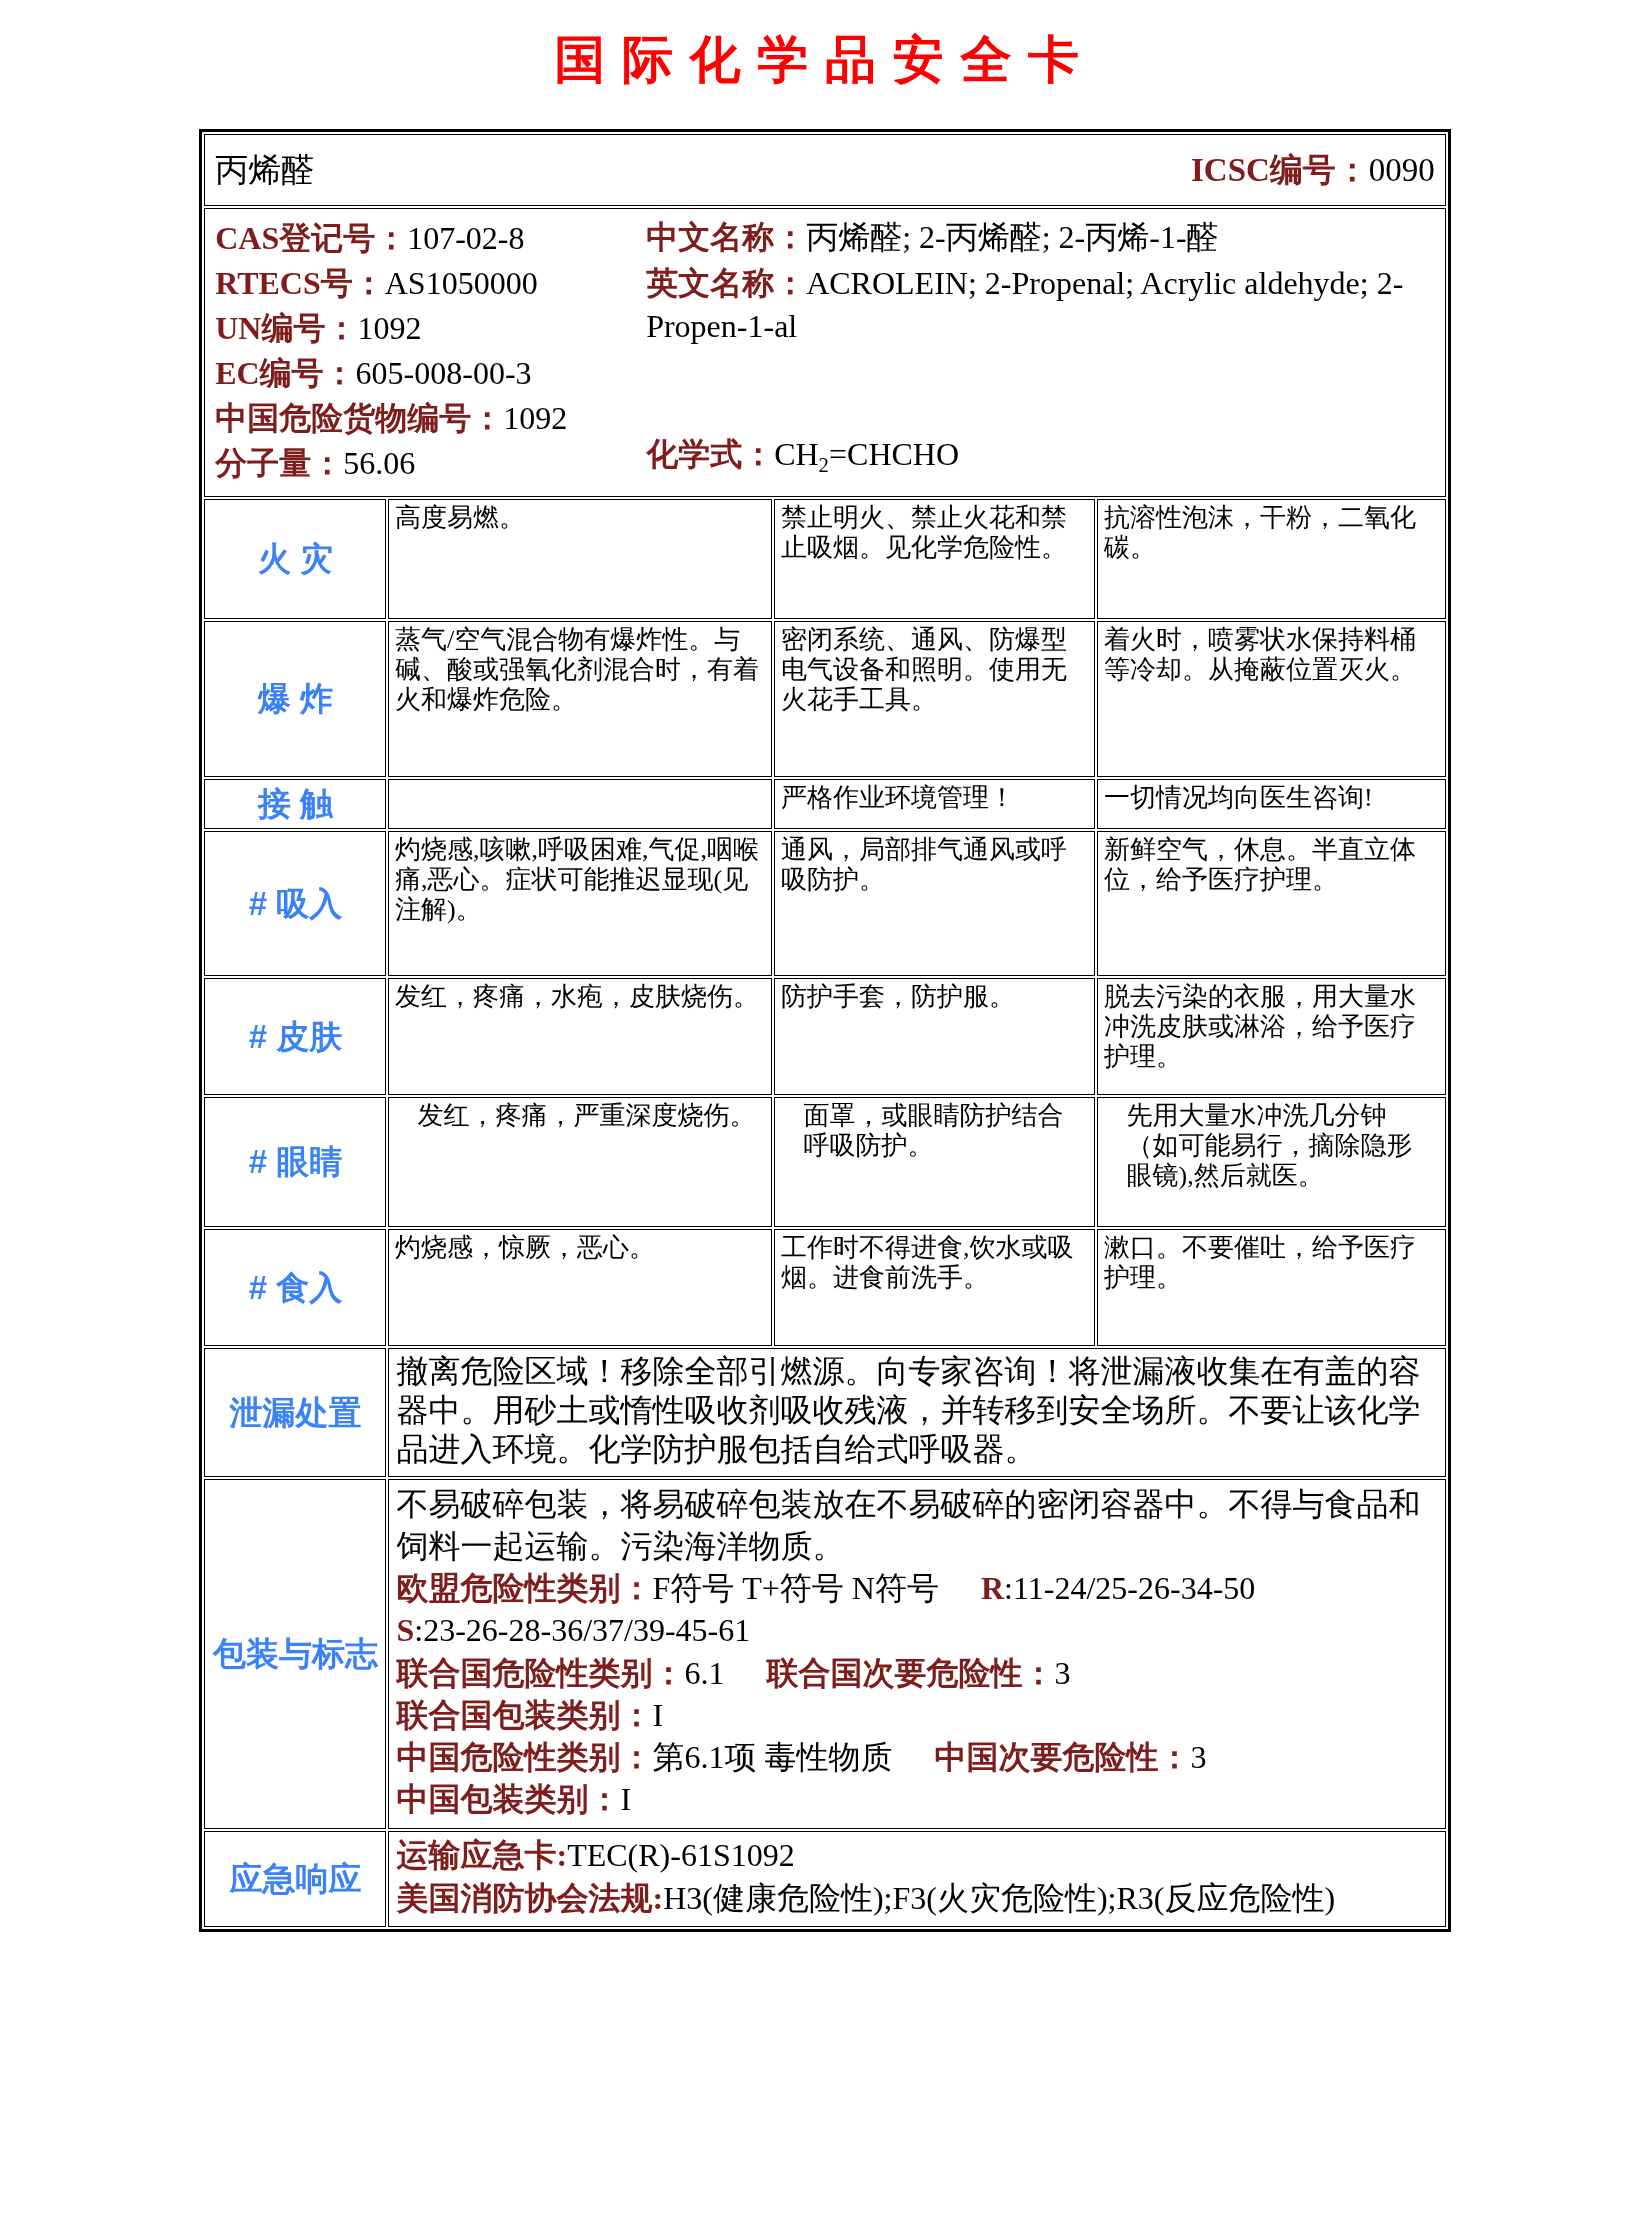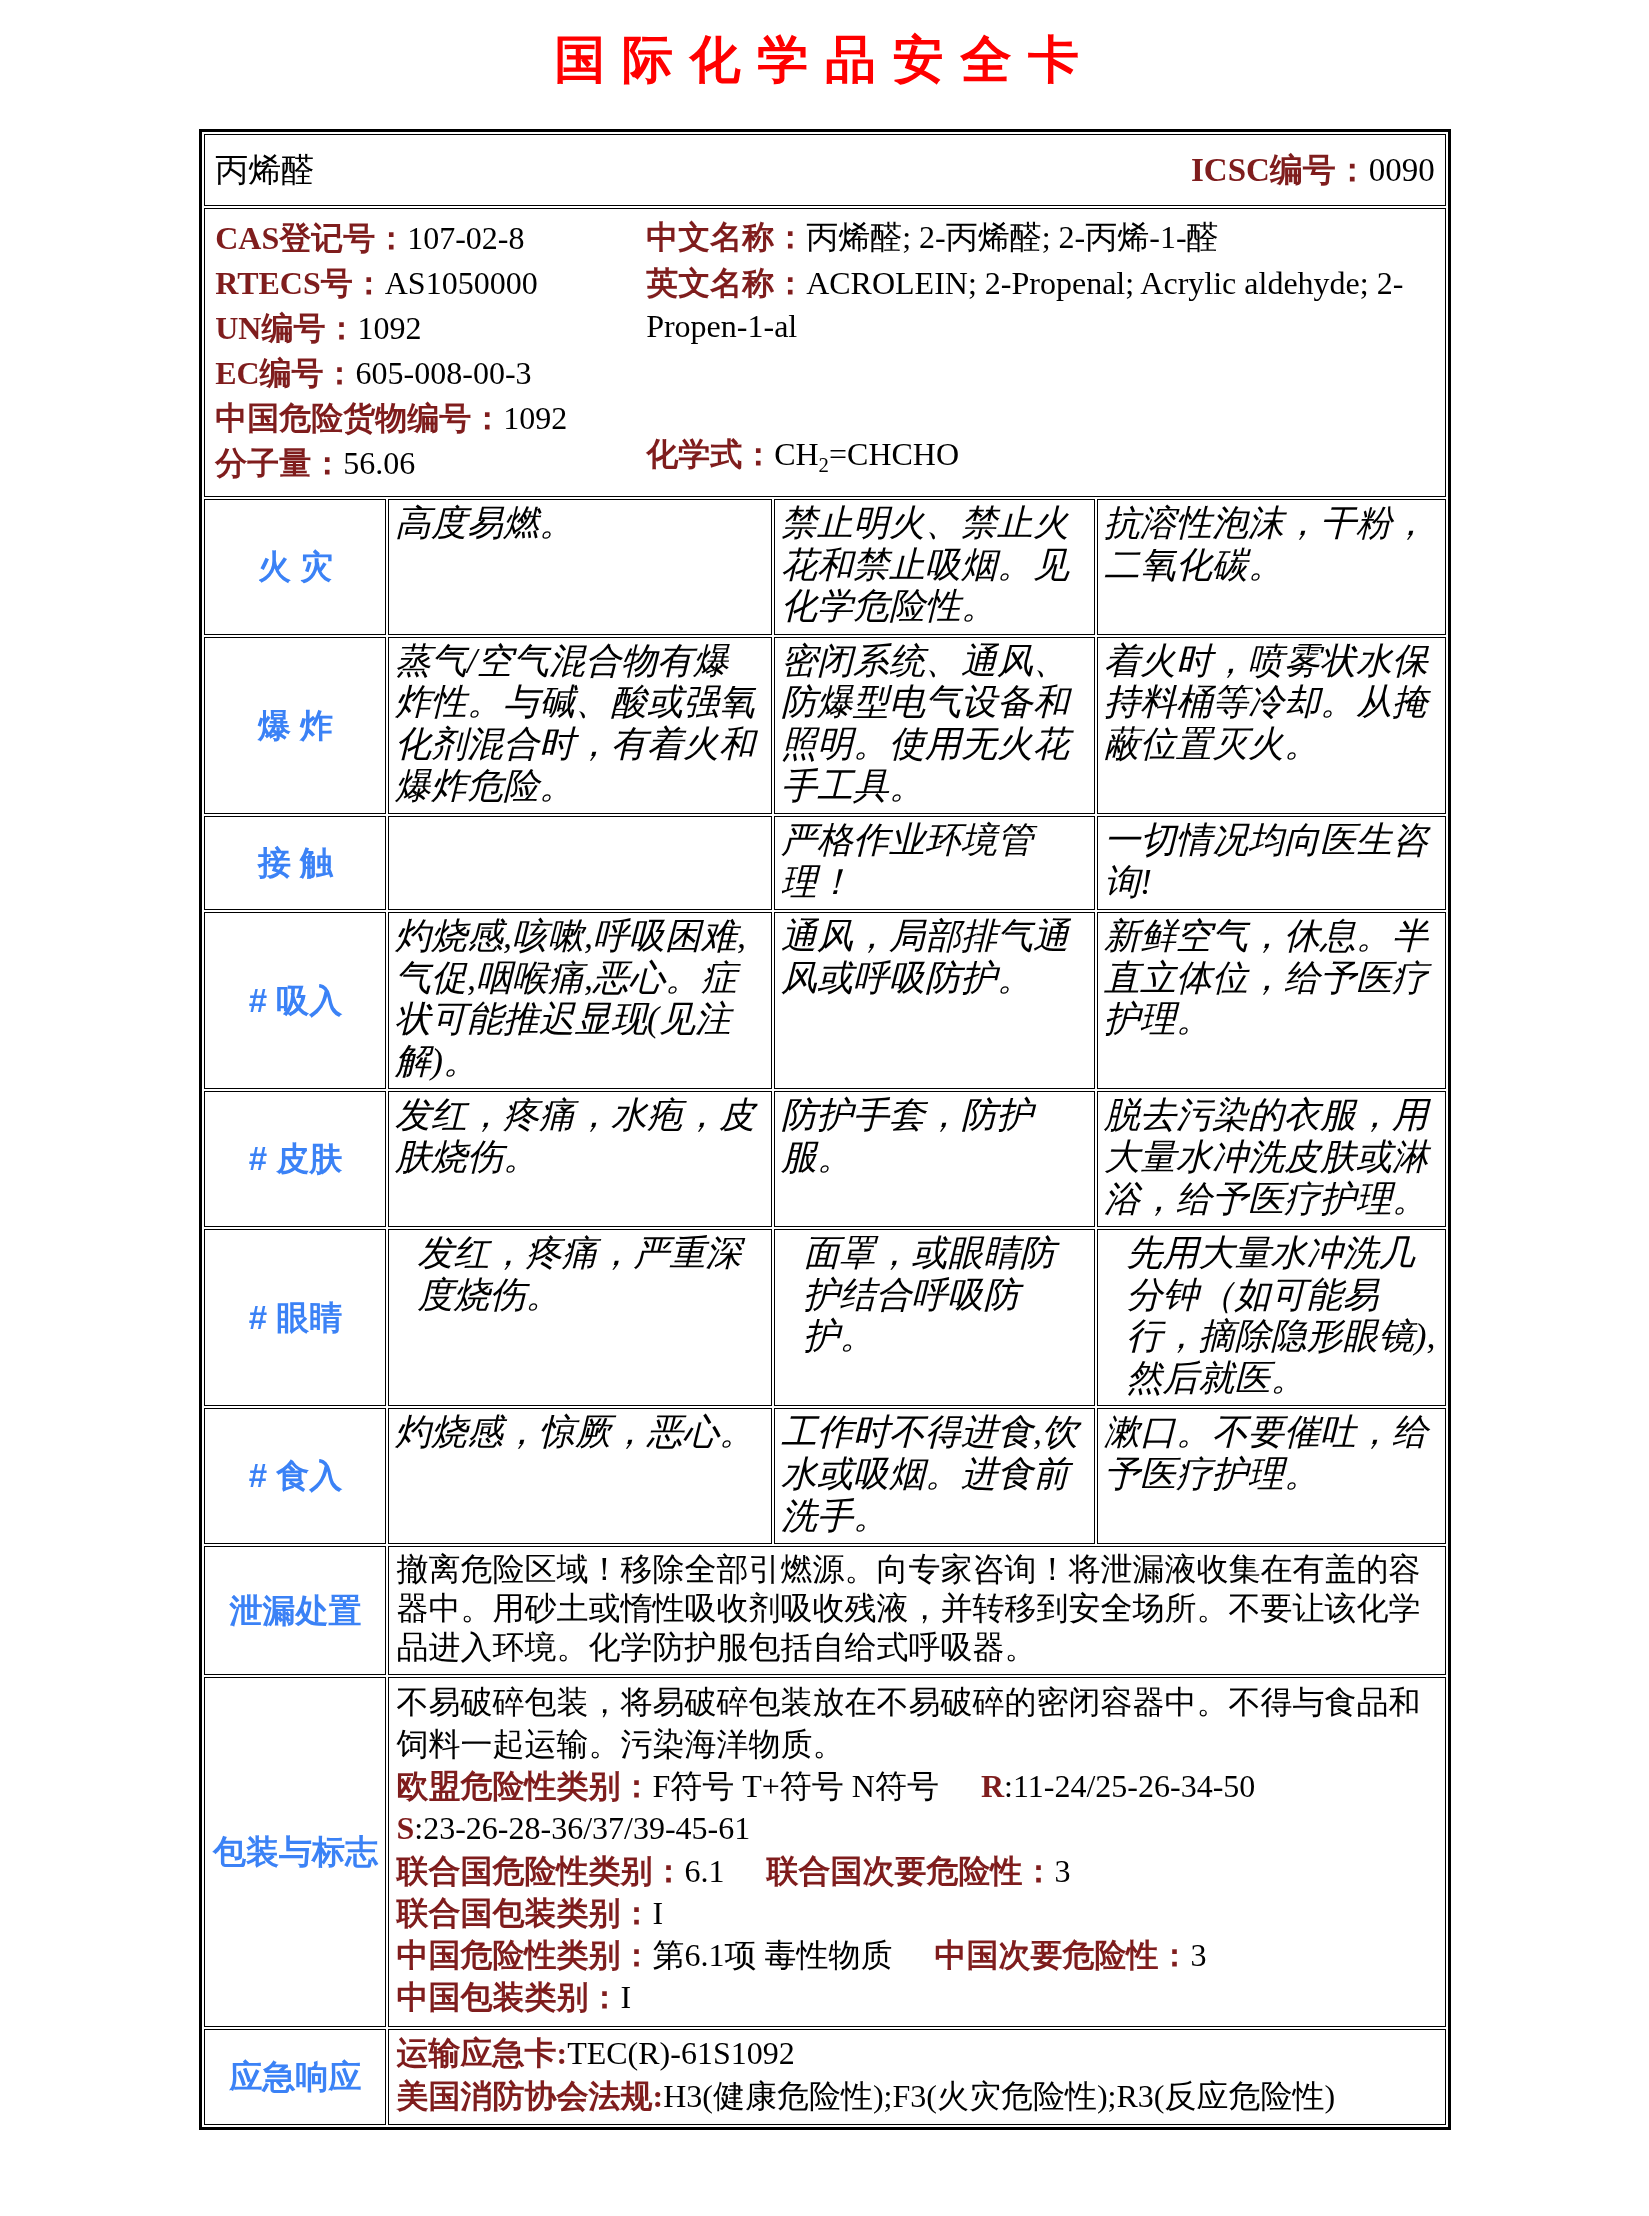--- a/index.html
+++ b/index.html
@@ -82,29 +82,28 @@
     font-size: 33px;
     text-align: center;
     vertical-align: middle;
     padding: 4.2px 2.8px;
     line-height: 1.2;
   }
   
   td.cell {
     padding: 2.8px 7px 5.6px 5.6px;
     line-height: 1.16;
-    font-size: 36px;
-    font-style: italic;
+    font-size: 26px;
   }
   tr.r-fire  td.cell { height: 120px; }
   tr.r-expl  td.cell { height: 156px; }
   tr.r-cont  td.cell { height: 45px; }
   tr.r-inh   td.cell { height: 145px; }
   tr.r-skin  td.cell { height: 117px; }
-  tr.r-eye   td.cell { height: 152px; padding-left: 28px; }
+  tr.r-eye   td.cell { height: 130px; padding-left: 28px; }
   tr.r-ing   td.cell { height: 117px; }
 
   td.wide { padding: 2.8px 8.3px 7px 7px; line-height: 1.22; }
   .pk-line { line-height: 1.32; }
   .gap { display: inline-block; width: 42px; }
 </style>
 </head>
 <body>
 
 <div class="page-title">国际化学品安全卡</div>

